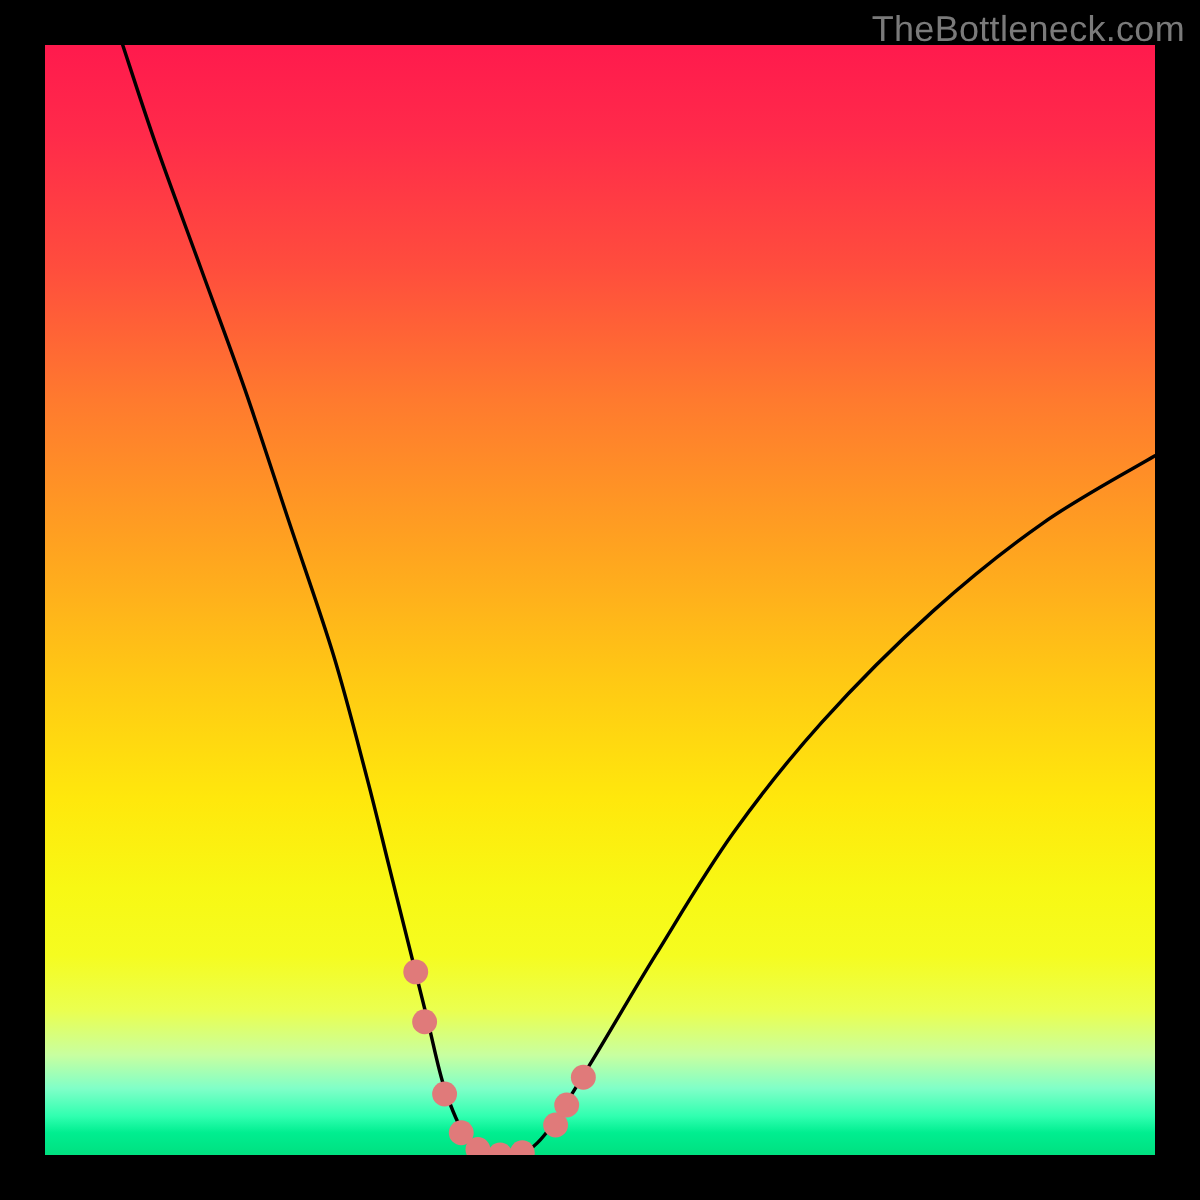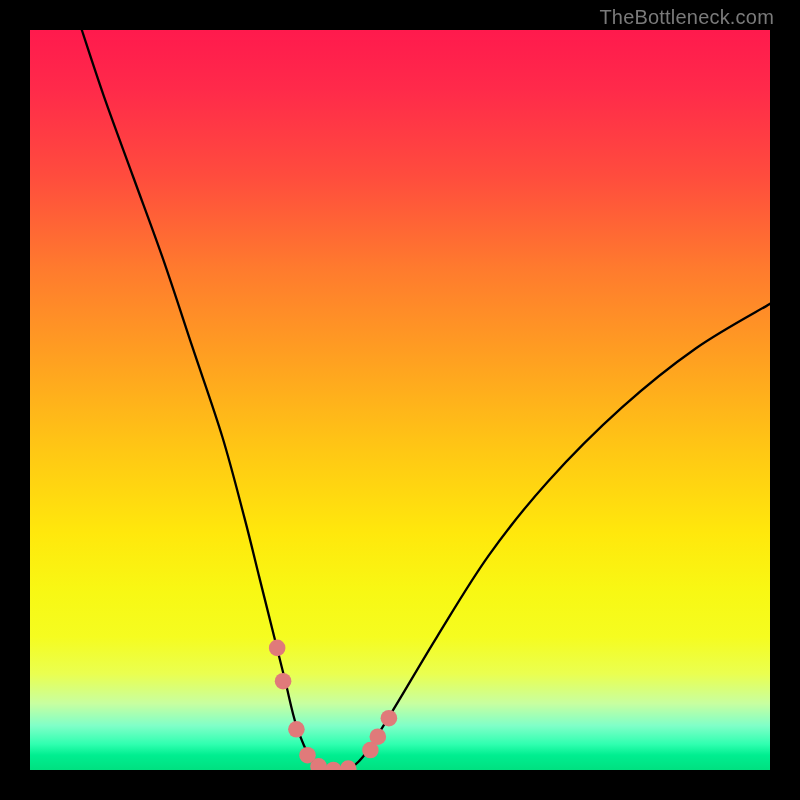--- a/index.html
+++ b/index.html
@@ -31,23 +31,23 @@
       #c8ffa0 91%,
       #80ffc8 94%,
       #30ffb0 96.5%,
       #00ee90 98%,
       #00e080 100%
     );
   }
   .watermark {
     position: absolute;
     top: 6px;
-    right: 26px;
+    right: 10px;
     color: #7a7a7a;
-    font-size: 20px;
+    font-size: 24px;
     font-weight: 500;
     letter-spacing: 0.2px;
   }
   svg.curve {
     position: absolute;
     left: 0;
     top: 0;
     width: 740px;
     height: 740px;
   }

